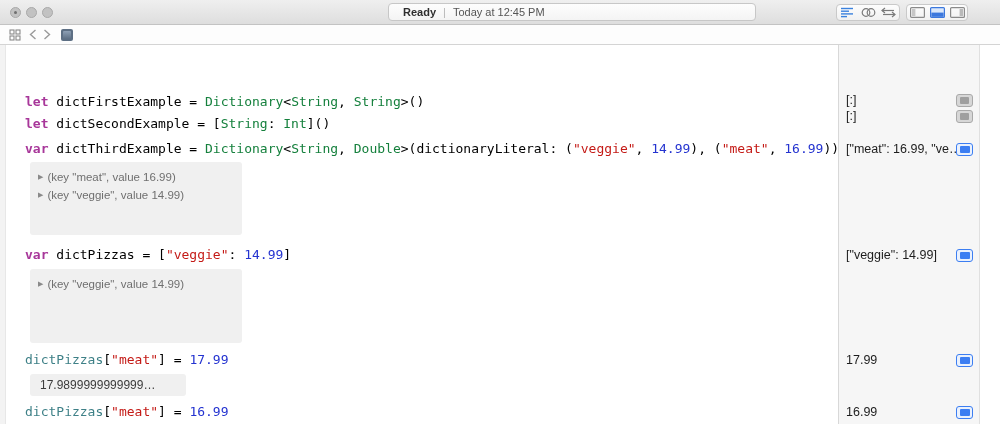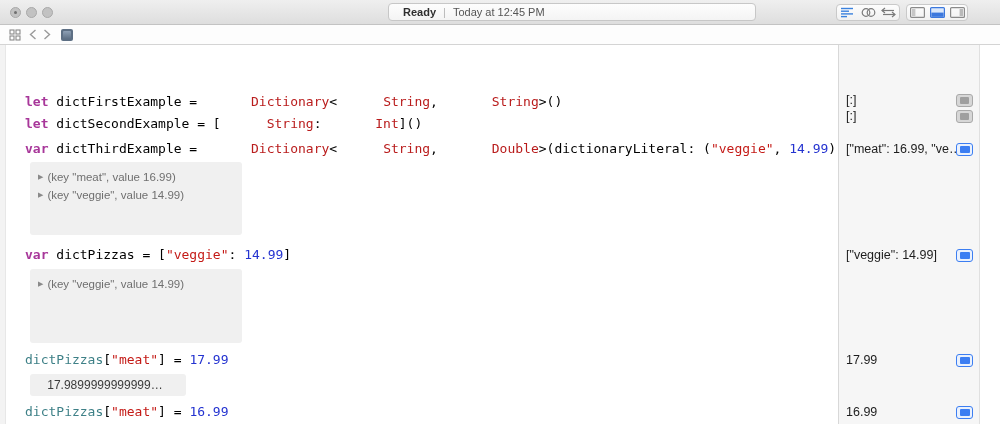--- a/index.html
+++ b/index.html
@@ -1,18 +1,18 @@
 <!DOCTYPE html>
 <html><head>
 <meta charset="utf-8">
 <style>
   html,body{margin:0;padding:0;background:#ffffff;}
   *{box-sizing:border-box;}
   .window{position:relative;width:1000px;height:424px;background:#ffffff;overflow:hidden;
-    font-family:"Liberation Sans",sans-serif;text-align:center;}
+    font-family:"Liberation Sans",sans-serif;}
 
   
   .titlebar{position:absolute;left:0;top:0;width:1000px;height:25px;
     background:linear-gradient(#efefef,#dedede);border-bottom:1px solid #c3c3c3;}
   .traffic{position:absolute;top:7px;width:11px;height:11px;border-radius:50%;
     background:#c2c2c2;border:1px solid #a9a9a9;}
   .traffic.t1{left:10px;}
   .traffic.t1::after{content:"";position:absolute;left:3px;top:3px;width:3px;height:3px;border-radius:50%;background:#6f6f6f;}
   .traffic.t2{left:26px;}
   .traffic.t3{left:42px;}
@@ -43,21 +43,21 @@
   .jb-filename{margin-left:6px;font-size:11px;color:#383838;}
 
   
   .content{position:absolute;left:0;top:45px;width:1000px;height:379px;background:#ffffff;}
   .left-gutter{position:absolute;left:0;top:0;width:6px;height:100%;background:#f3f3f3;
     border-right:1px solid #e7e7e7;}
 
   .code-line{position:absolute;left:25px;white-space:pre;
     font-family:"DejaVu Sans Mono","Liberation Mono",monospace;font-size:13px;line-height:14px;}
   .tok-kw{color:#A8379A;font-weight:bold;}
-  .tok-type{color:#b91c1c;margin-left:46px;}
+  .tok-type{color:#15803d;}
   .tok-str{color:#C41A16;}
   .tok-num{color:#2433D0;}
   .tok-var{color:#3E8087;}
   .tok-plain{color:#000;}
 
   .inline-box{position:absolute;background:#f0f0f0;border-radius:3px;overflow:hidden;}
   .box-row{display:flex;align-items:center;height:16px;margin-left:8px;margin-top:2px;
     font-size:11.5px;color:#6f6f6f;}
   .box-row:first-child{margin-top:7px;}
   .box-row .tri{font-size:7px;color:#8a8a8a;margin-right:4px;transform:translateY(-0.5px);}

